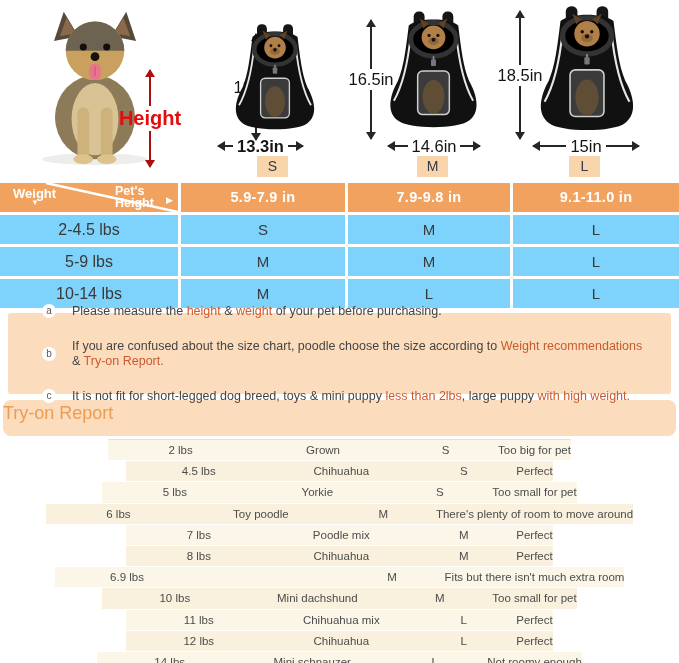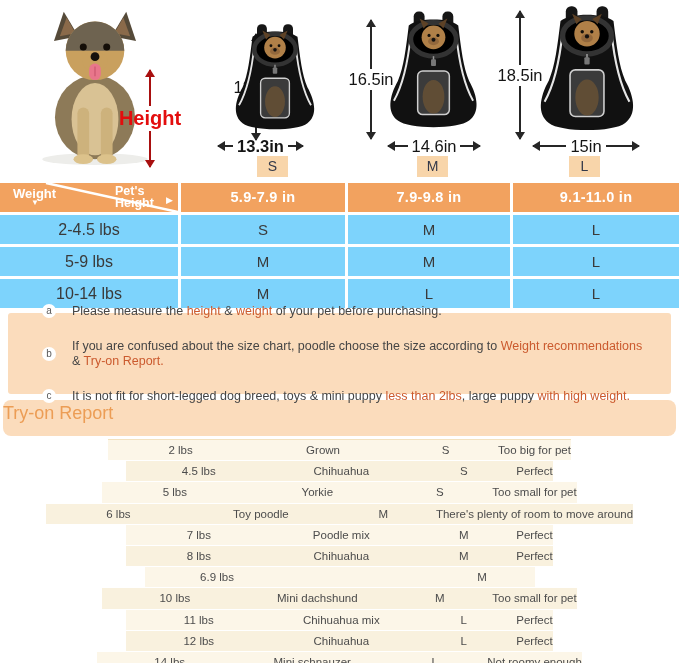--- a/index.html
+++ b/index.html
@@ -291,20 +291,21 @@
   <div class="trow">
     <div class="tcell">8 lbs</div>
     <div class="tcell">Chihuahua</div>
     <div class="tcell">M</div>
     <div class="tcell">Perfect</div>
   </div>
   <div class="trow">
     <div class="tcell">6.9 lbs</div>
     <div class="tcell"></div>
     <div class="tcell">M</div>
+    <div class="tcell">Fits but there isn't much extra room</div>
   </div>
   <div class="trow">
     <div class="tcell">10 lbs</div>
     <div class="tcell">Mini dachshund</div>
     <div class="tcell">M</div>
     <div class="tcell">Too small for pet</div>
   </div>
   <div class="trow">
     <div class="tcell">11 lbs</div>
     <div class="tcell">Chihuahua mix</div>

